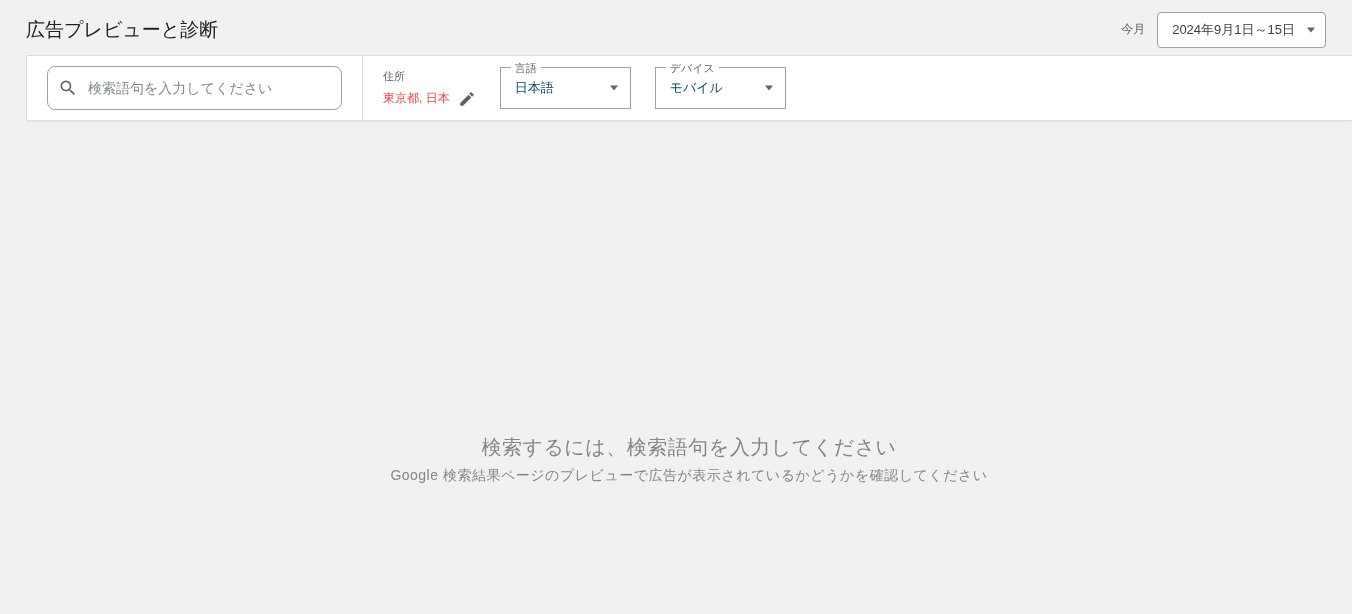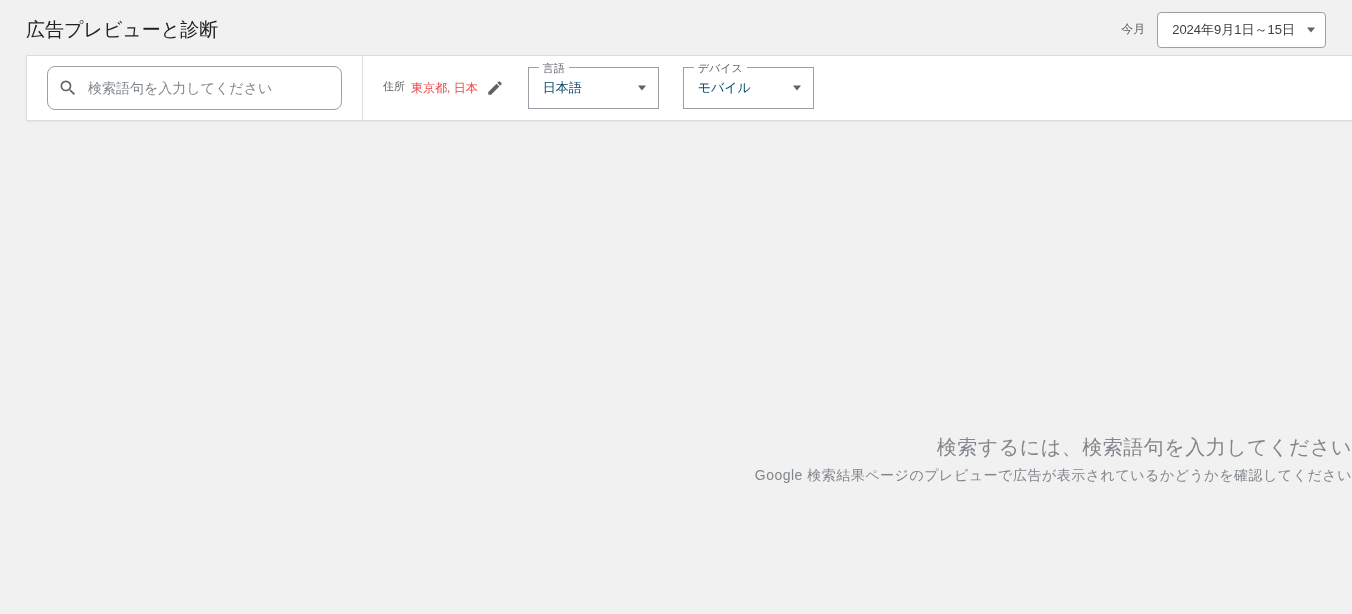--- a/index.html
+++ b/index.html
@@ -105,21 +105,21 @@
       color: #80868b;
     }
     .controls-section {
       display: flex;
       align-items: center;
       padding: 0 20px;
       gap: 24px;
     }
     .location-group {
       display: flex;
-      flex-direction: row;
+      flex-direction: column;
       gap: 6px;
     }
     .location-group .small-label {
       font-size: 11px;
       color: #5f6368;
     }
     .location-row {
       display: flex;
       align-items: center;
       gap: 8px;
@@ -168,21 +168,21 @@
       height: 0;
       border-left: 4px solid transparent;
       border-right: 4px solid transparent;
       border-top: 5px solid #5f6368;
     }
     .empty-state {
       position: absolute;
       top: 434px;
       left: 0;
       right: 0;
-      text-align: right;
+      text-align: center;
       padding-left: 26px;
     }
     .empty-title {
       font-size: 20px;
       color: #80868b;
       font-weight: 400;
       margin-bottom: 6px;
       letter-spacing: 0.5px;
     }
     .empty-subtitle {

